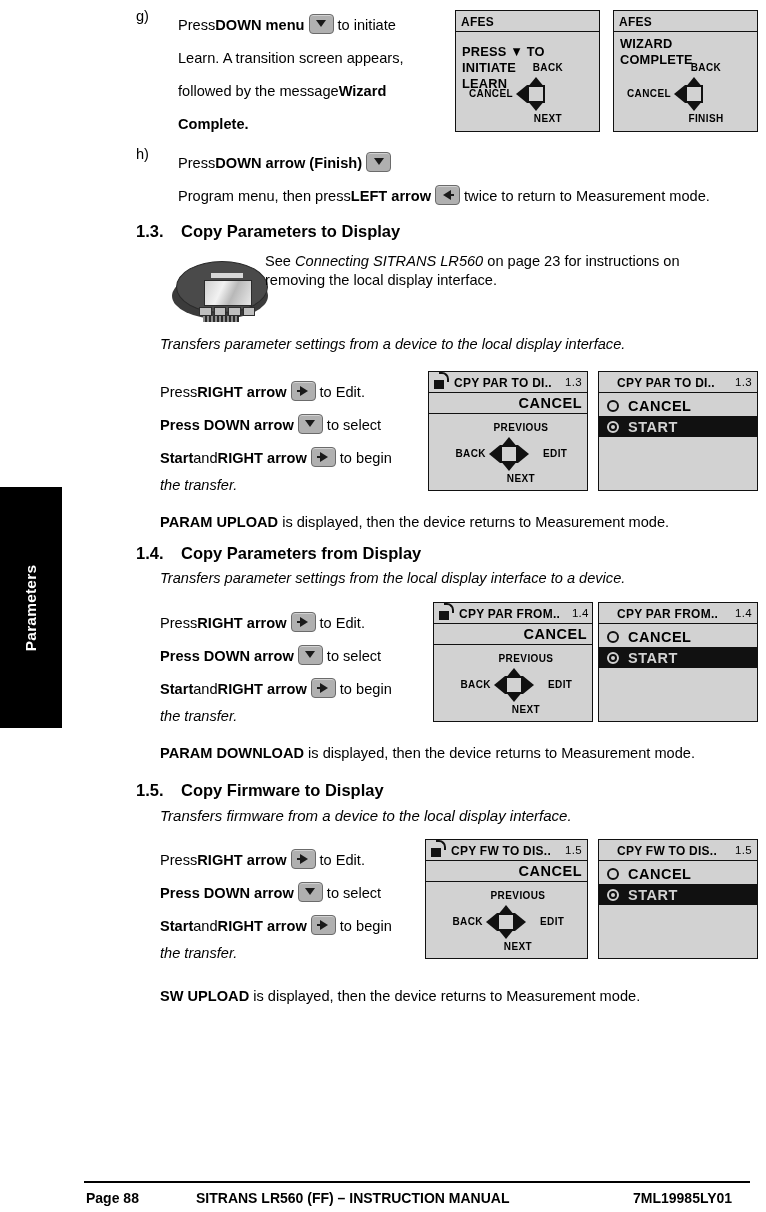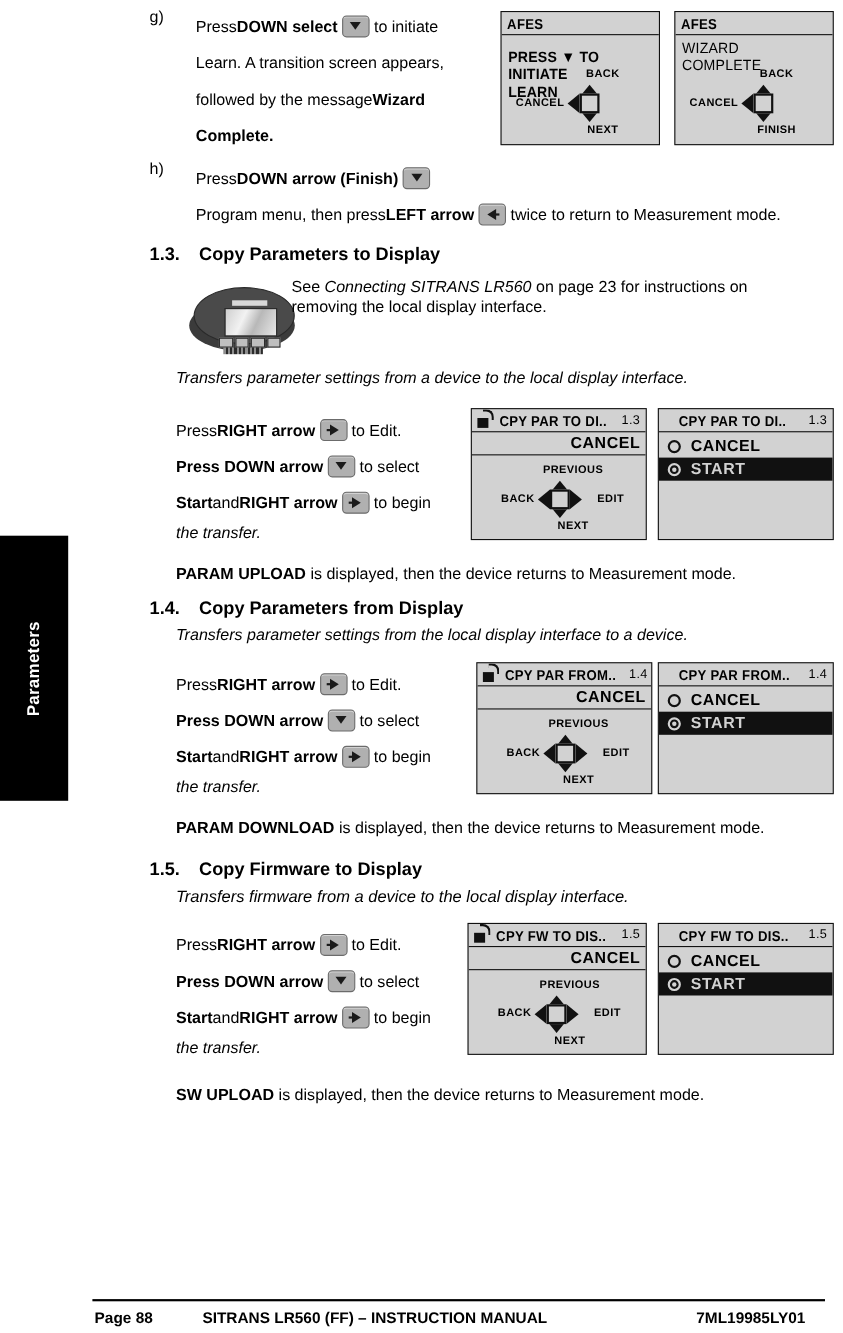--- a/index.html
+++ b/index.html
@@ -139,21 +139,21 @@
   <div class="side-tab">
     <div class="side-tab-label">Parameters</div>
   </div>
 
   <div class="listblock" id="steps" style="left:136px;top:8px;width:630px;">
       <div class="li" style="position: absolute; left: 0px; top: 0px; width: 630px;">
         <div class="li-marker">g)</div>
         <div class="li-body">
           <div class="li-line">
             <span>Press </span>
-            <span class="b">DOWN select</span>
+            <span class="b">DOWN menu</span>
             <span class="key down">
               <i></i>
             </span>
             <span> to initiate</span>
           </div>
           <div class="li-line">
             <span>Learn. A transition screen appears,</span>
           </div>
           <div class="li-line">
             <span>followed by the message </span>
@@ -205,21 +205,21 @@
             <div class="lbl" style="left: 80px; top: 81px; transform: translateX(-50%);">NEXT</div>
             <div class="lbl" style="right: 86px; top: 56px;">CANCEL</div>
           </div>
         </div>
       </div>
       <div class="lcd" style="left: 613px; top: 10px; width: 145px; height: 122px; display: flex; flex-direction: column;">
         <div class="lcd-hdr">
           <span class="ttl">AFES</span>
         </div>
         <div class="lcd-body" style="position: relative; flex: 1 1 0%;">
-          <div style="position: absolute; left: 6px; top: 4px; right: 4px; font-weight: normal; font-size: 13.5px; line-height: 1.18; letter-spacing: 0.2px;">
+          <div style="position: absolute; left: 6px; top: 4px; right: 4px; font-weight: bold; font-size: 13.5px; line-height: 1.18; letter-spacing: 0.2px;">
             <div style="transform: scaleX(0.95); transform-origin: left center;">WIZARD COMPLETE</div>
           </div>
           <div class="navpad">
             <div class="tri up" style="left: 71px; top: 45px;"></div>
             <div class="tri dn" style="left: 71px; top: 68px;"></div>
             <div class="tri lf" style="left: 60px; top: 53px;"></div>
             <div style="position: absolute; left: 71px; top: 53px; width: 18px; height: 18px; background: rgb(210, 210, 210); border: 2px solid rgb(17, 17, 17); box-sizing: border-box;"></div>
             <div class="lbl" style="left: 80px; top: 30px; transform: translateX(-50%);">BACK</div>
             <div class="lbl" style="left: 80px; top: 81px; transform: translateX(-50%);">FINISH</div>
             <div class="lbl" style="right: 86px; top: 56px;">CANCEL</div>
@@ -463,16 +463,16 @@
           <div class="optrow sel">
             <span class="radio"></span>
             <span>START</span>
           </div>
         </div>
       </div>
     </div>
 
   <div class="footrule"></div>
   <div class="foot" style="left:86px;">Page 88</div>
-  <div class="foot" style="left:184px;">SITRANS LR560 (FF) – INSTRUCTION MANUAL</div>
+  <div class="foot" style="left:196px;">SITRANS LR560 (FF) – INSTRUCTION MANUAL</div>
   <div class="foot" style="left:633px;">7ML19985LY01</div>
 
 </div>
 
 </body></html>

